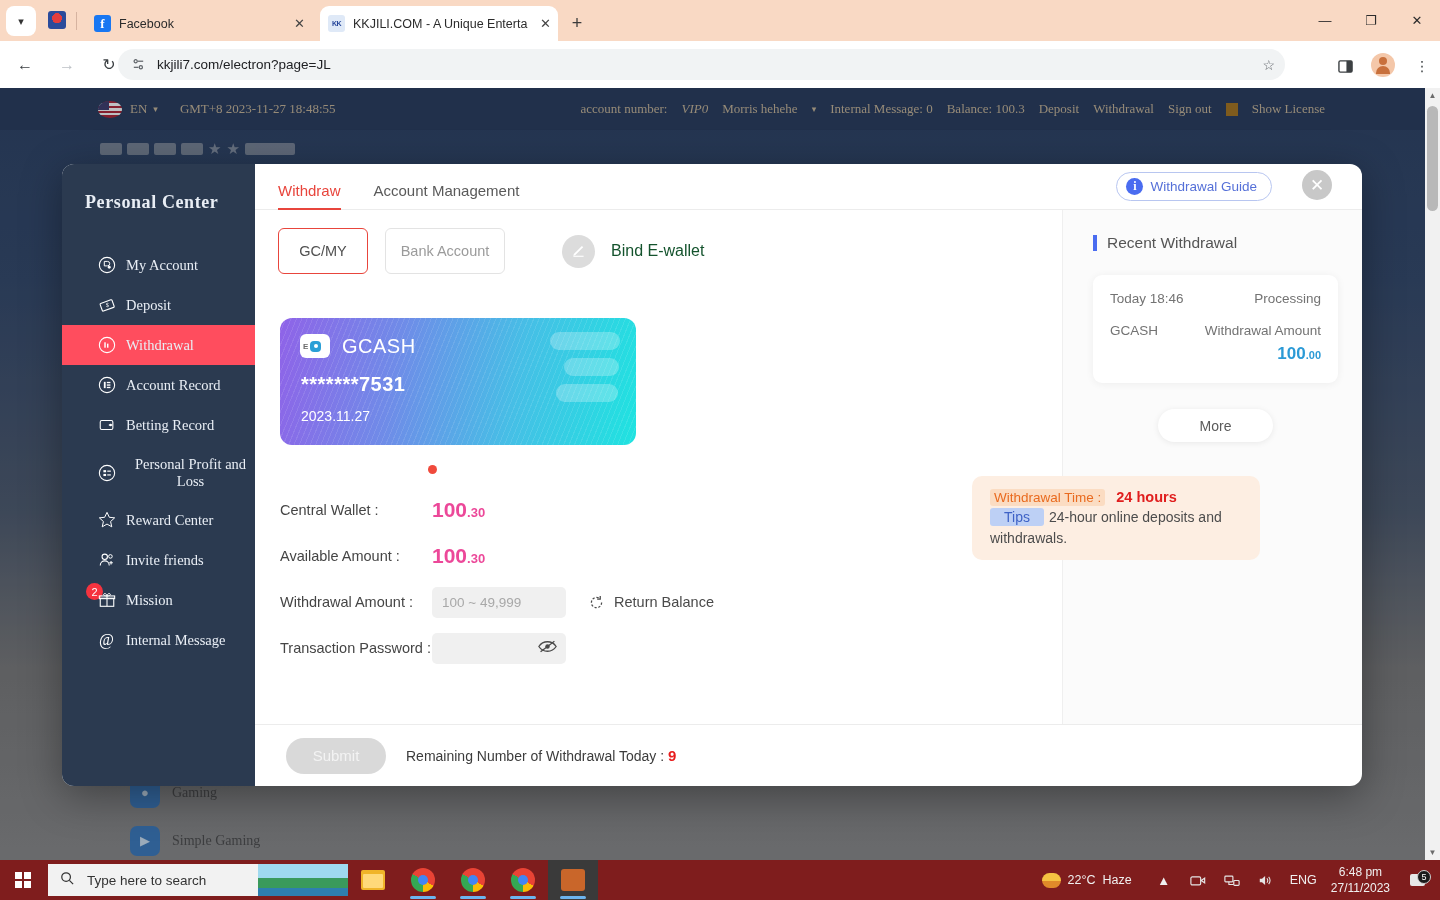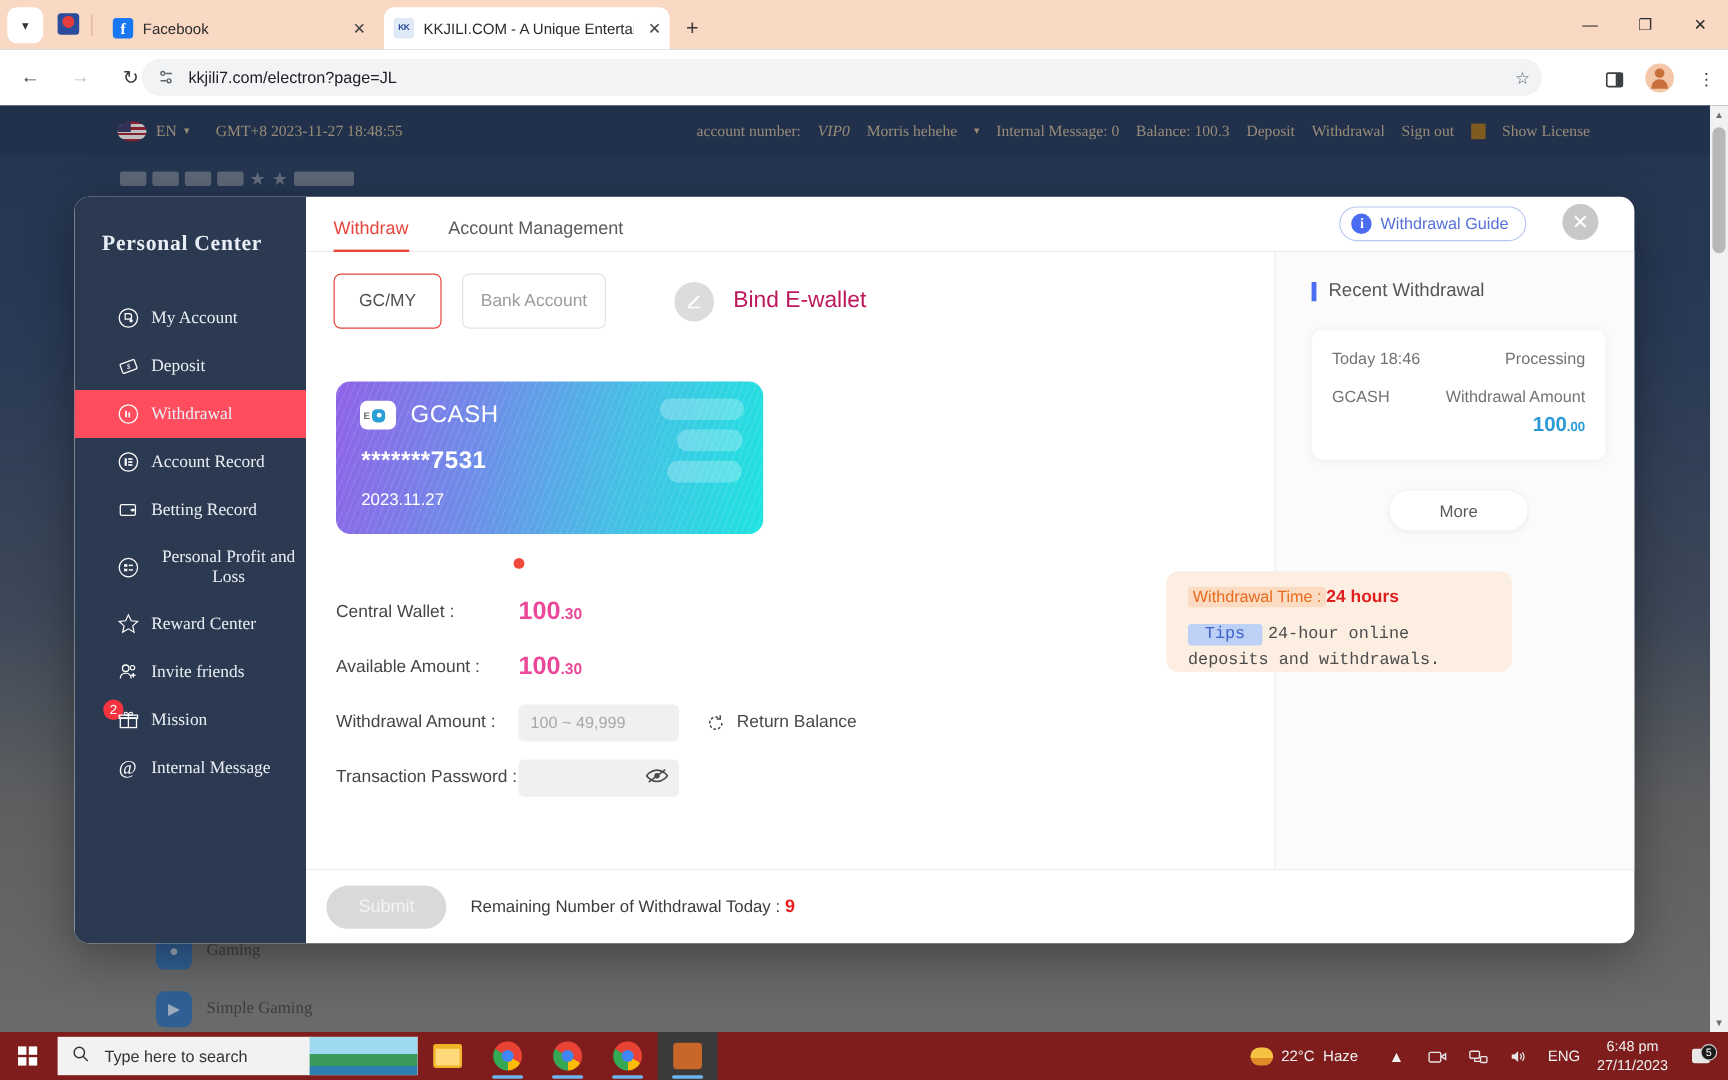--- a/index.html
+++ b/index.html
@@ -189,21 +189,21 @@
     padding: 24px 24px 0 30px; }
 
   .method-row { display: flex; align-items: center; gap: 17px; padding-left: 23px; }
   .method-btn { width: 90px; height: 46px; border-radius: 6px; display: flex;
     align-items: center; justify-content: center; font-size: 14.5px; }
   .method-btn.sel { border: 1px solid #e8453c; color: #505050; }
   .method-btn.un { border: 1px solid #e3e3e3; color: #9b9b9b; width: 120px; }
   .bind-wrap { display: flex; align-items: center; gap: 16px; margin-left: 40px; }
   .bind-circle { width: 33px; height: 33px; border-radius: 50%; background: #dcdcdc;
     display:flex; align-items:center; justify-content:center; color:#ffffff; }
-  .bind-label { font-size: 19px; color: #be185d; }
+  .bind-label { font-size: 16px; color: #14532d; }
 
   .card {
     margin: 44px 0 0 25px; width: 356px; height: 127px; border-radius: 12px;
     background: linear-gradient(100deg, #8f63e8 0%, #6f8ce8 33%, #46bfe6 66%, #1fe3e0 100%);
     position: relative; overflow: hidden; color: #fff;
   }
   .card .stripes { position: absolute; inset: 0;
     background: repeating-linear-gradient(112deg, rgba(255,255,255,.10) 0 1px, rgba(255,255,255,0) 1px 5px); }
   .card .blob { position:absolute; right: 16px; top: 14px; opacity: .25; }
   .card .blob span { display:block; background:#fff; border-radius: 12px; margin-bottom: 8px; }
@@ -230,28 +230,28 @@
   .finput::placeholder { color: #a8a8a8; }
   .pw-wrap { position: relative; width: 134px; }
   .eye { position: absolute; right: 9px; top: 6px; color: #5c5c5c; }
   .return-bal { display: flex; align-items: center; gap: 9px; margin-left: 22px;
     font-size: 14.5px; color: #4a4a4a; }
 
   .tips-box {
     position: absolute; left: 717px; top: 266px; width: 288px; height: 84px;
     background: #fdeee2; border-radius: 10px; padding: 13px 14px 0 18px;
   }
-  .tips-l1 { display: flex; align-items: center; gap: 0; }
+  .tips-l1 { display: flex; gap: 11px; }
   .tips-tag-a { background: #fbdcc2; color: #e96a1e; font-size: 13.5px; padding: 1px 4px; border-radius: 3px; }
   .tips-val { color: #e01e1e; font-weight: bold; font-size: 14.5px; }
-  .tips-l2 { margin-top: 13px; font-size: 14px; color: #4c4c4c; line-height: 1.5; font-family: Liberation Mono, monospace; }
+  .tips-l2 { margin-top: 1px; font-size: 14px; color: #4c4c4c; line-height: 1.5; }
   .tips-tag-b { background: #bdd0f5; color: #3e62c6; padding: 1px 14px; border-radius: 3px; margin-right: 5px; }
 
   .m-foot { height: 62px; border-top: 1px solid #ececec; display: flex; align-items: center;
-    padding-left: 17px; gap: 20px; }
+    padding-left: 31px; gap: 20px; }
   .submit-btn { width: 100px; height: 36px; border-radius: 18px; background: #d9d9d9;
     color: #f3f3f3; font-size: 15px; display: flex; align-items: center; justify-content: center; }
   .remain { font-size: 14px; color: #3c3c3c; }
   .remain b { color: #e81c1c; font-size: 15px; margin-left: 4px; }
 
   
   .rw-title { display: flex; align-items: center; gap: 10px; font-size: 15.5px; color: #555; }
   .rw-bar { width: 4px; height: 16px; background: #4a6cf0; }
   .rw-card { margin-top: 23px; background: #fff; border-radius: 9px; padding: 16px 17px 19px 17px;
     box-shadow: 0 1px 8px rgba(0,0,0,.06); }

